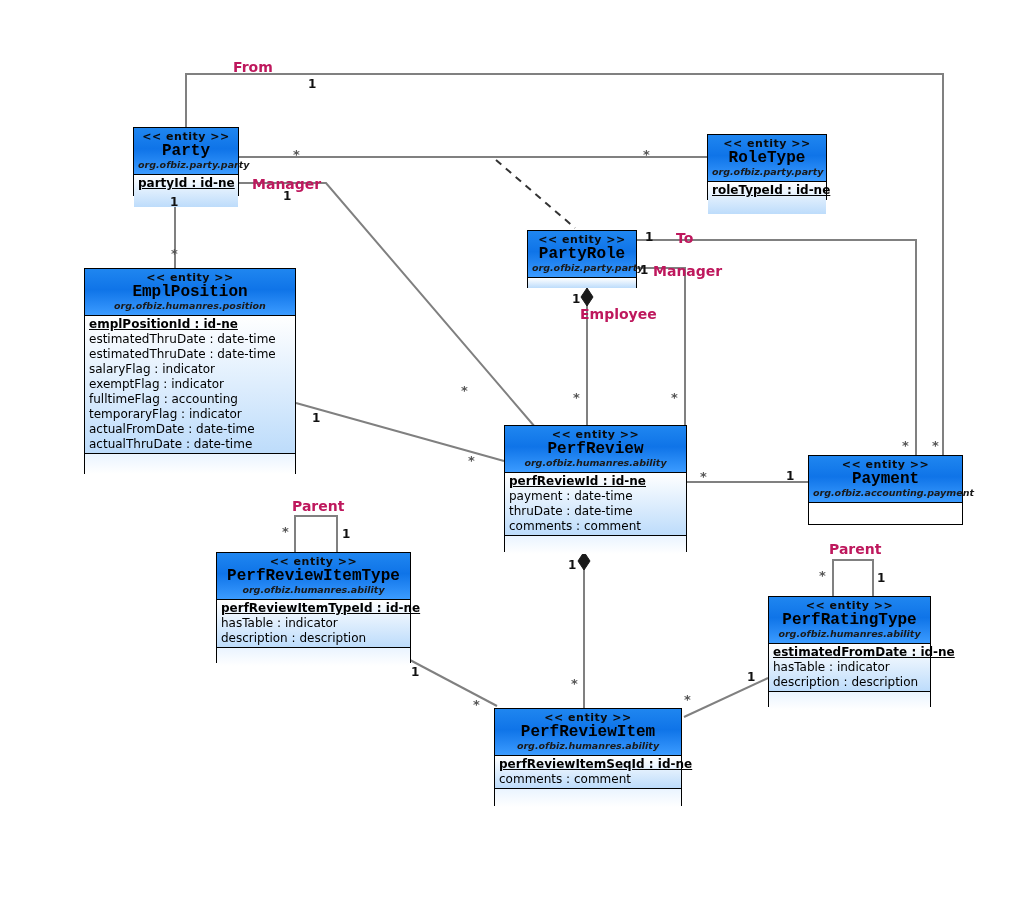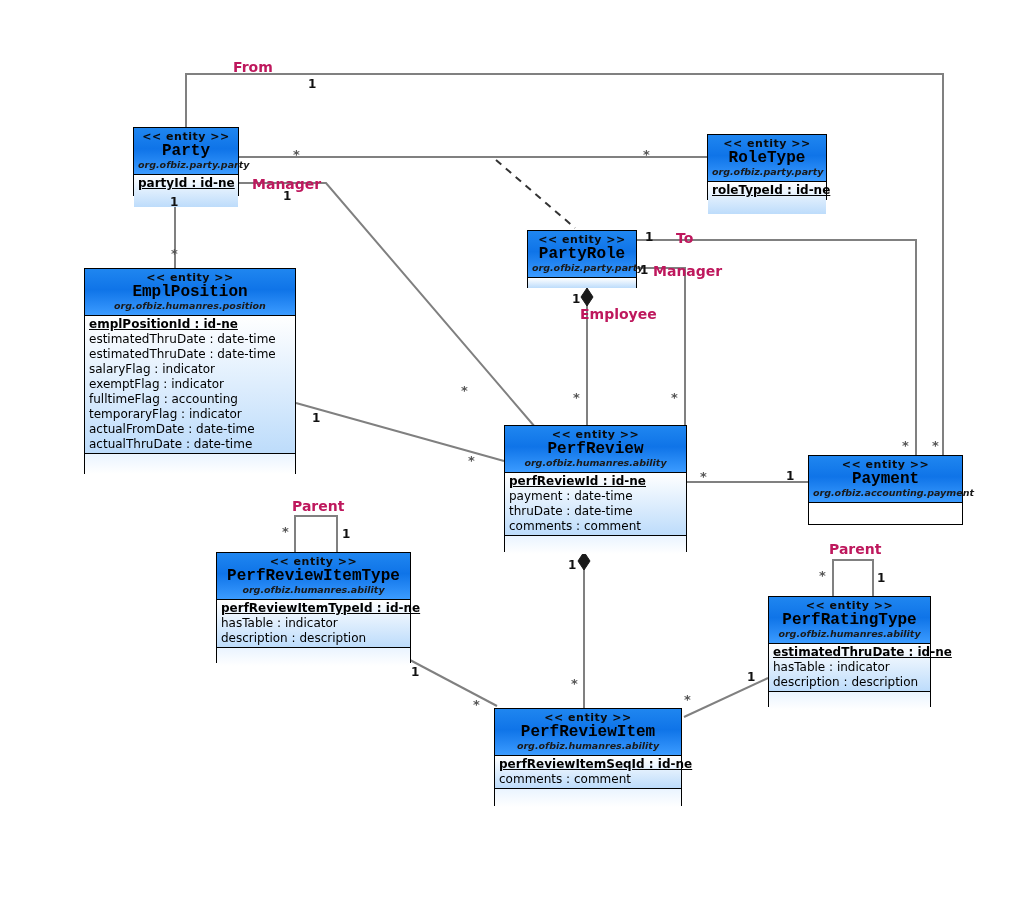--- a/index.html
+++ b/index.html
@@ -232,21 +232,21 @@
     <div class="ent-foot"></div>
   </div>
 
   <div class="entity" style="left:768px; top:596px; width:163px; height:111px;">
     <div class="ent-head">
       <div class="ent-stereo">&lt;&lt; entity &gt;&gt;</div>
       <div class="ent-name">PerfRatingType</div>
       <div class="ent-pkg">org.ofbiz.humanres.ability</div>
     </div>
     <div class="ent-attrs">
-      <div class="attr pk">estimatedThruDate : id-ne</div>
+      <div class="attr pk">estimatedFromDate : id-ne</div>
       <div class="attr">hasTable : indicator</div>
       <div class="attr">description : description</div>
     </div>
     <div class="ent-foot"></div>
   </div>
 
   <div class="entity" style="left:494px; top:708px; width:188px; height:98px;">
     <div class="ent-head">
       <div class="ent-stereo">&lt;&lt; entity &gt;&gt;</div>
       <div class="ent-name">PerfReviewItem</div>

